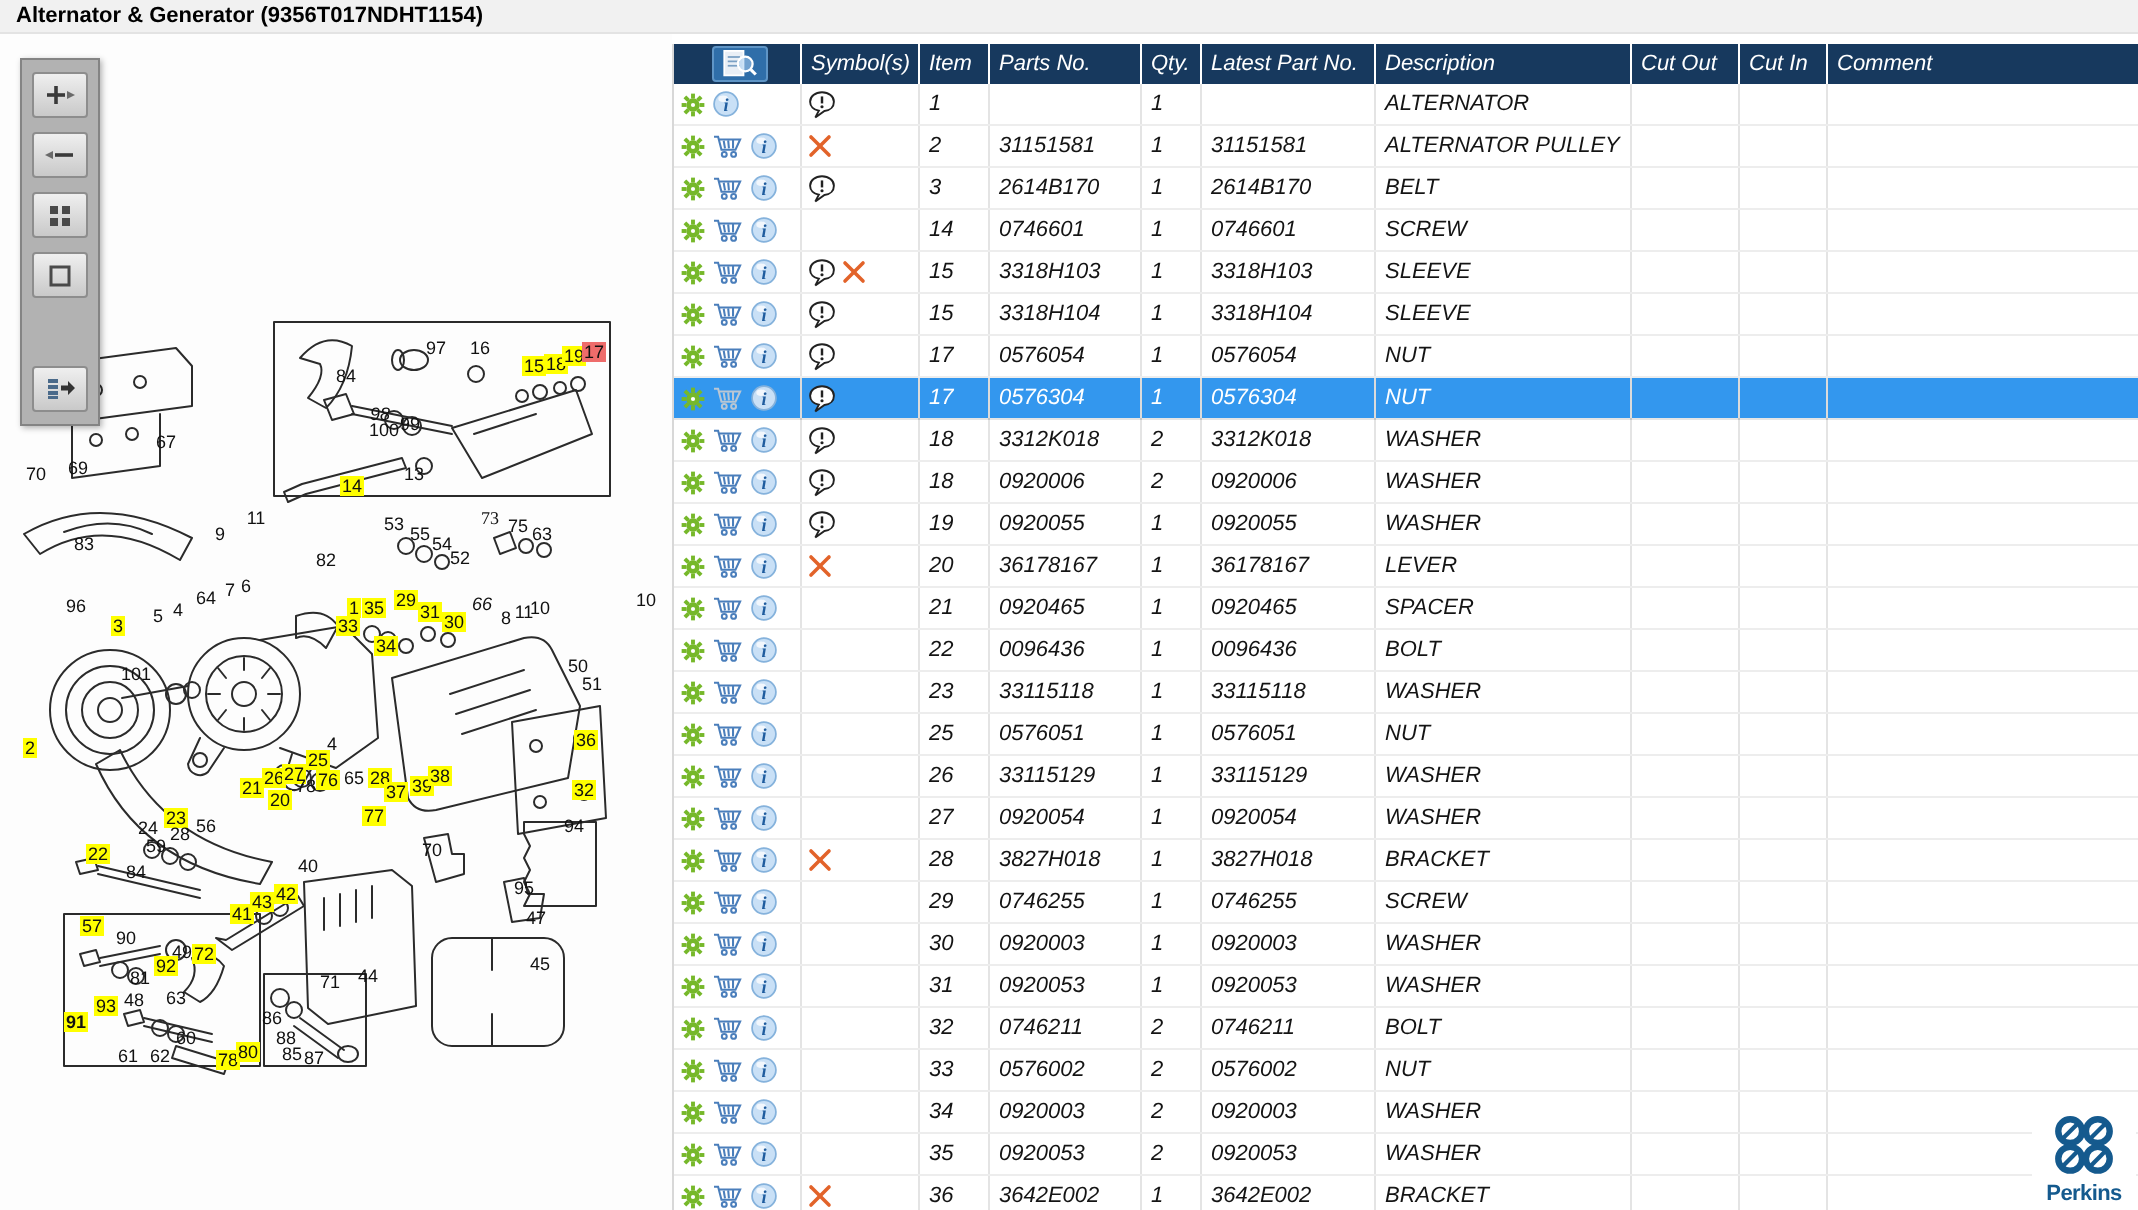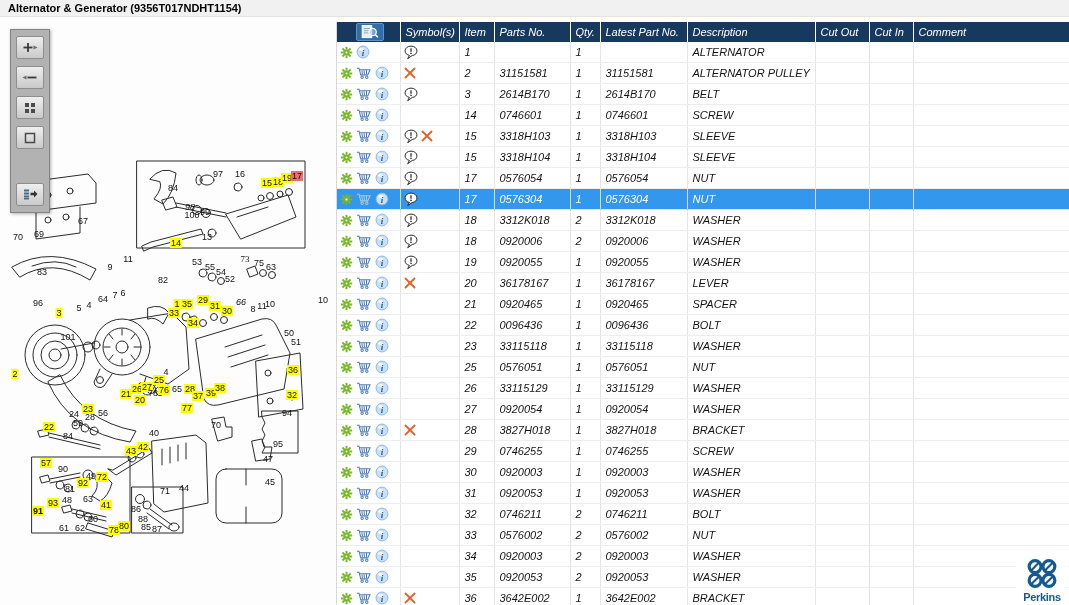--- a/index.html
+++ b/index.html
@@ -254,21 +254,21 @@
         <span class="dlabel yellow" style="left: 220px; top: 371px;">38</span>
         <span class="dlabel yellow" style="left: 88px; top: 392px;">23</span>
         <span class="dlabel" style="left: 74px; top: 397px;">24</span>
         <span class="dlabel" style="left: 90px; top: 400px;">28</span>
         <span class="dlabel" style="left: 103px; top: 396px;">56</span>
         <span class="dlabel" style="left: 78px; top: 406px;">59</span>
         <span class="dlabel yellow" style="left: 49px; top: 410px;">22</span>
         <span class="dlabel" style="left: 68px; top: 419px;">84</span>
         <span class="dlabel yellow" style="left: 187px; top: 391px;">77</span>
         <span class="dlabel" style="left: 154px; top: 416px;">40</span>
-        <span class="dlabel yellow" style="left: 106px; top: 440px; margin-top: 48px;">41</span>
+        <span class="dlabel yellow" style="left: 121px; top: 440px;">41</span>
         <span class="dlabel yellow" style="left: 131px; top: 434px;">43</span>
         <span class="dlabel yellow" style="left: 143px; top: 430px;">42</span>
         <span class="dlabel yellow" style="left: 46px; top: 446px;">57</span>
         <span class="dlabel" style="left: 63px; top: 452px;">90</span>
         <span class="dlabel" style="left: 91px; top: 459px;">49</span>
         <span class="dlabel yellow" style="left: 102px; top: 460px;">72</span>
         <span class="dlabel yellow" style="left: 83px; top: 466px;">92</span>
         <span class="dlabel" style="left: 70px; top: 472px;">81</span>
         <span class="dlabel" style="left: 67px; top: 483px;">48</span>
         <span class="dlabel" style="left: 88px; top: 482px;">63</span>
@@ -280,21 +280,21 @@
         <span class="dlabel yellow" style="left: 114px; top: 513px;">78</span>
         <span class="dlabel yellow" style="left: 124px; top: 509px;">80</span>
         <span class="dlabel" style="left: 136px; top: 492px;">86</span>
         <span class="dlabel" style="left: 143px; top: 502px;">88</span>
         <span class="dlabel" style="left: 146px; top: 510px;">85</span>
         <span class="dlabel" style="left: 157px; top: 512px;">87</span>
         <span class="dlabel" style="left: 165px; top: 474px;">71</span>
         <span class="dlabel" style="left: 184px; top: 471px;">44</span>
         <span class="dlabel" style="left: 270px; top: 465px;">45</span>
         <span class="dlabel" style="left: 268px; top: 442px;">47</span>
-        <span class="dlabel" style="left: 262px; top: 427px; margin-left: 16px;">95</span>
+        <span class="dlabel" style="left: 262px; top: 427px;">95</span>
         <span class="dlabel" style="left: 287px; top: 396px;">94</span>
         <span class="dlabel" style="left: 216px; top: 408px;">70</span>
       </div>
     <div class="toolbar" id="toolbar">
         <div class="tb-btn">
           <span class="ic">
             <svg width="16" height="13" viewBox="0 0 16 13">
               <g stroke="#3a3a3a" stroke-width="1.8">
     <line x1="6" y1="2" x2="6" y2="11"></line>
                 <line x1="1.5" y1="6.5" x2="10.5" y2="6.5"></line>

